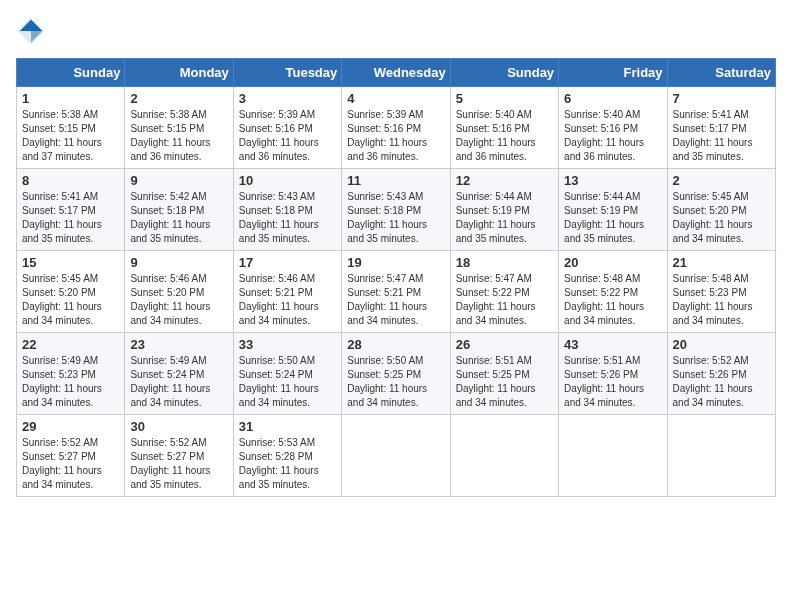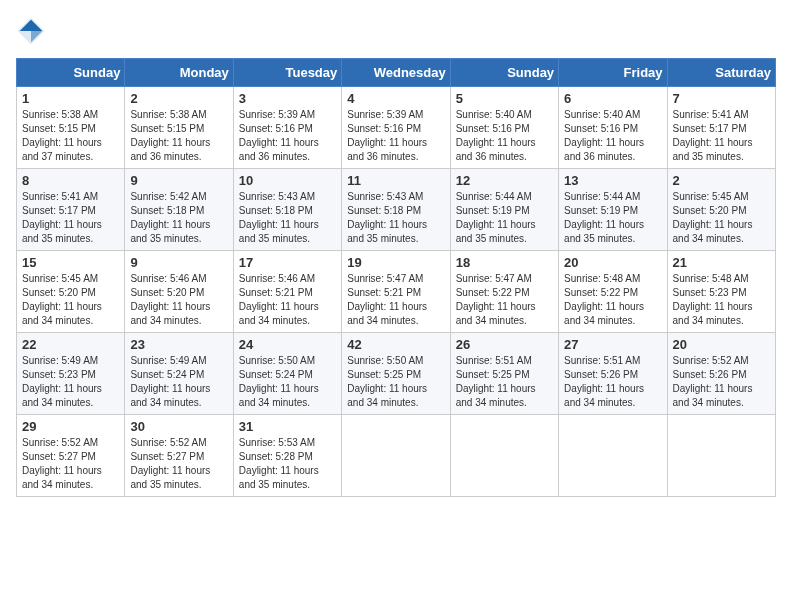--- a/index.html
+++ b/index.html
@@ -312,45 +312,45 @@
         </td>
         <td>
           <span class="day-number">23</span>
 <div class="day-info">
   Sunrise: 5:49 AM<br>
   Sunset: 5:24 PM<br>
   Daylight: 11 hours and 34 minutes.
 </div>
         </td>
         <td>
-          <span class="day-number">24</span>
+          <span class="day-number">33</span>
 <div class="day-info">
   Sunrise: 5:50 AM<br>
   Sunset: 5:24 PM<br>
   Daylight: 11 hours and 34 minutes.
 </div>
         </td>
         <td>
-          <span class="day-number">42</span>
+          <span class="day-number">28</span>
 <div class="day-info">
   Sunrise: 5:50 AM<br>
   Sunset: 5:25 PM<br>
   Daylight: 11 hours and 34 minutes.
 </div>
         </td>
         <td>
           <span class="day-number">26</span>
 <div class="day-info">
   Sunrise: 5:51 AM<br>
   Sunset: 5:25 PM<br>
   Daylight: 11 hours and 34 minutes.
 </div>
         </td>
         <td>
-          <span class="day-number">27</span>
+          <span class="day-number">43</span>
 <div class="day-info">
   Sunrise: 5:51 AM<br>
   Sunset: 5:26 PM<br>
   Daylight: 11 hours and 34 minutes.
 </div>
         </td>
         <td>
           <span class="day-number">20</span>
 <div class="day-info">
   Sunrise: 5:52 AM<br>

